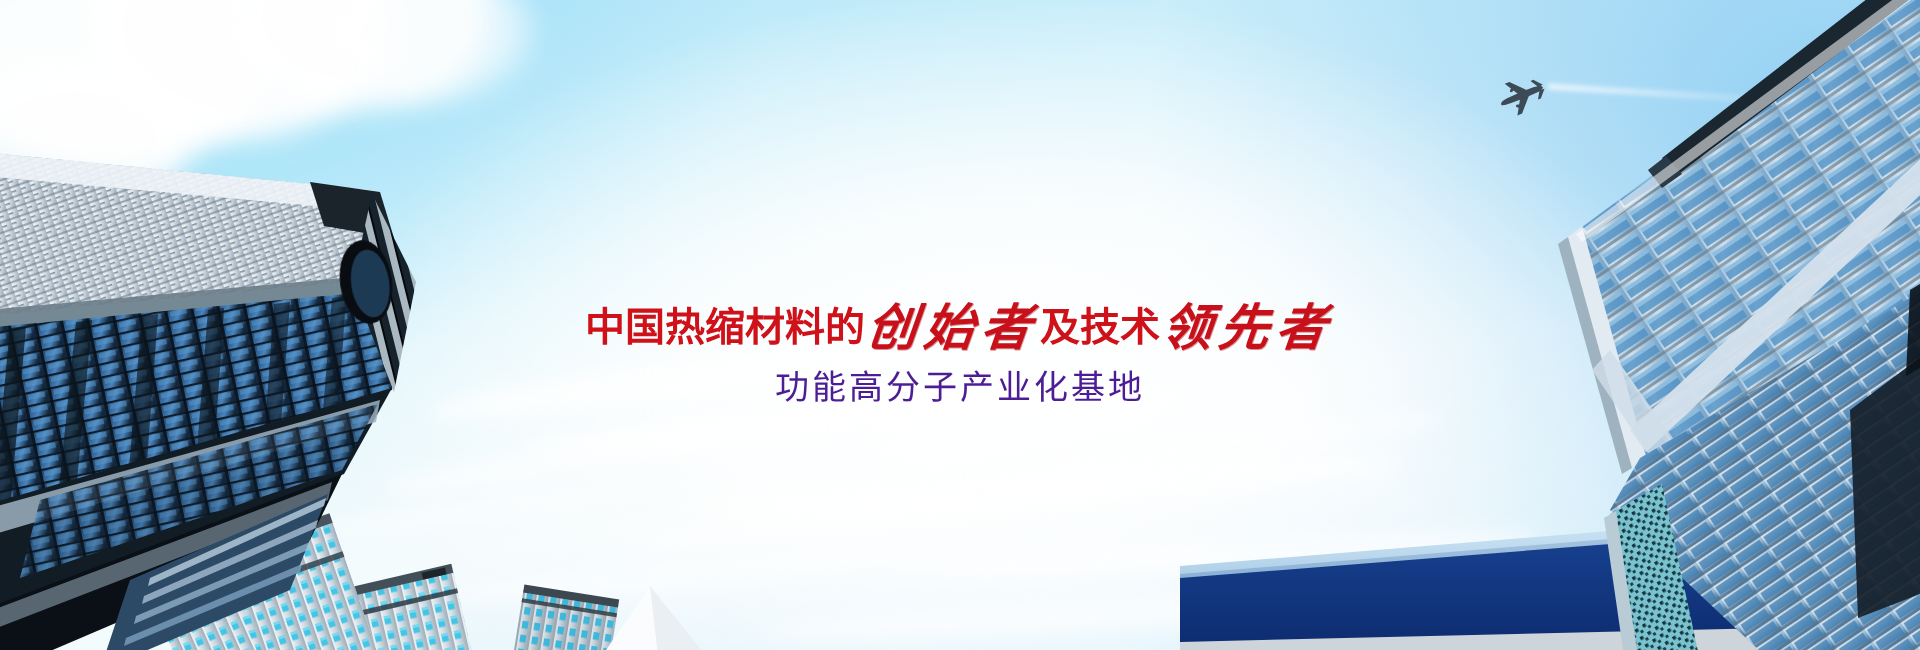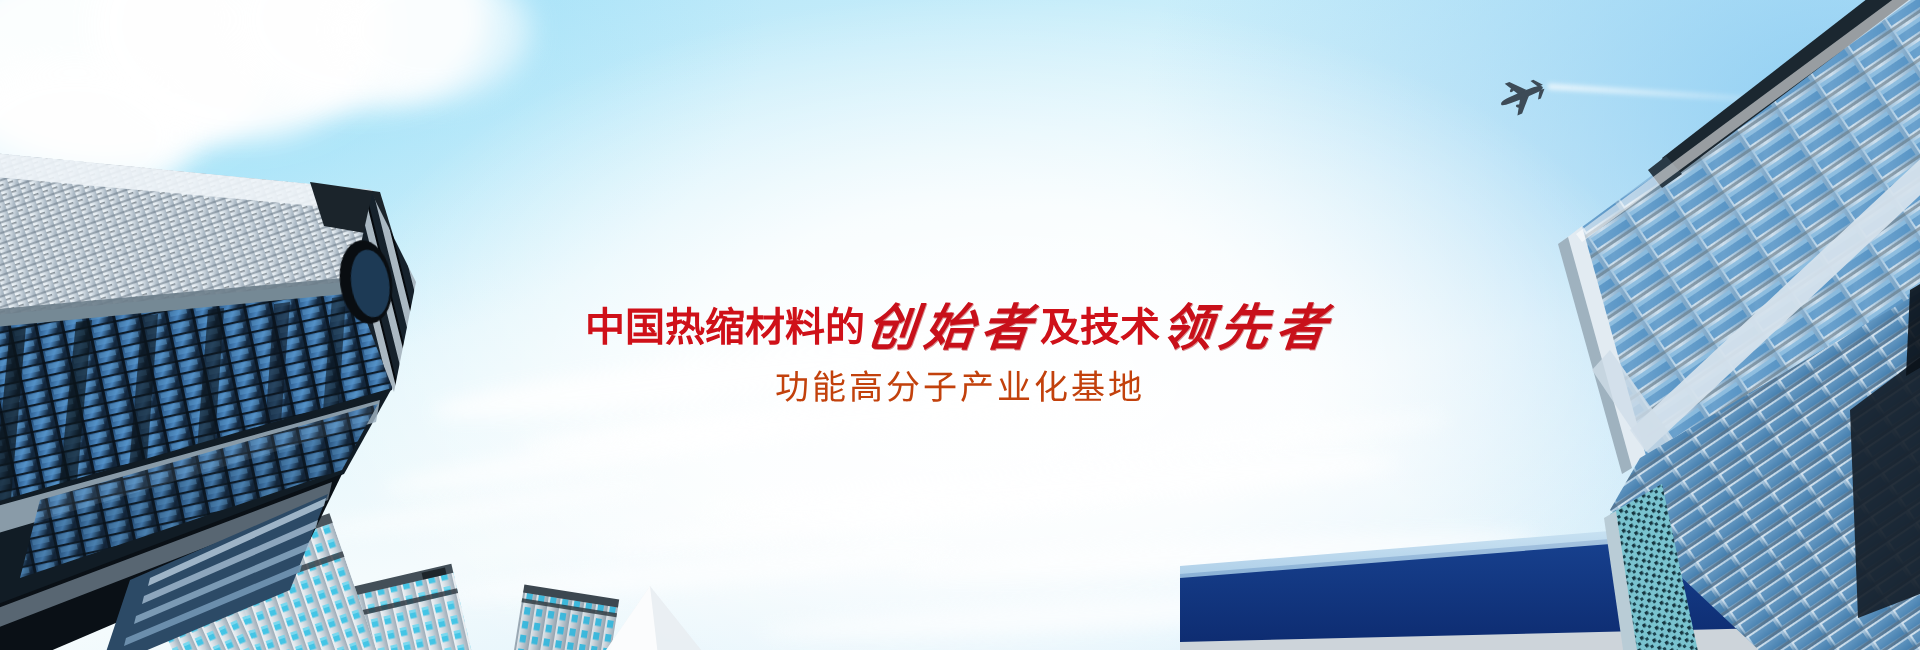--- a/index.html
+++ b/index.html
@@ -106,21 +106,21 @@
     position:relative;
     top:4px;
   }
   .subhead{
     position:absolute;left:0;top:360px;width:1920px;
     text-align:center;
     font-family:"DejaVu Sans","Liberation Sans",sans-serif;
     font-size:34px;
     font-weight:400;
     letter-spacing:3px;
-    color:#c2410c;
+    color:#4c1d95;
     text-shadow:0 1px 2px rgba(255,255,255,0.75);
     white-space:nowrap;
   }
 </style>
 </head>
 <body>
 
 <div class="banner">
 
   <div class="sky"></div>

